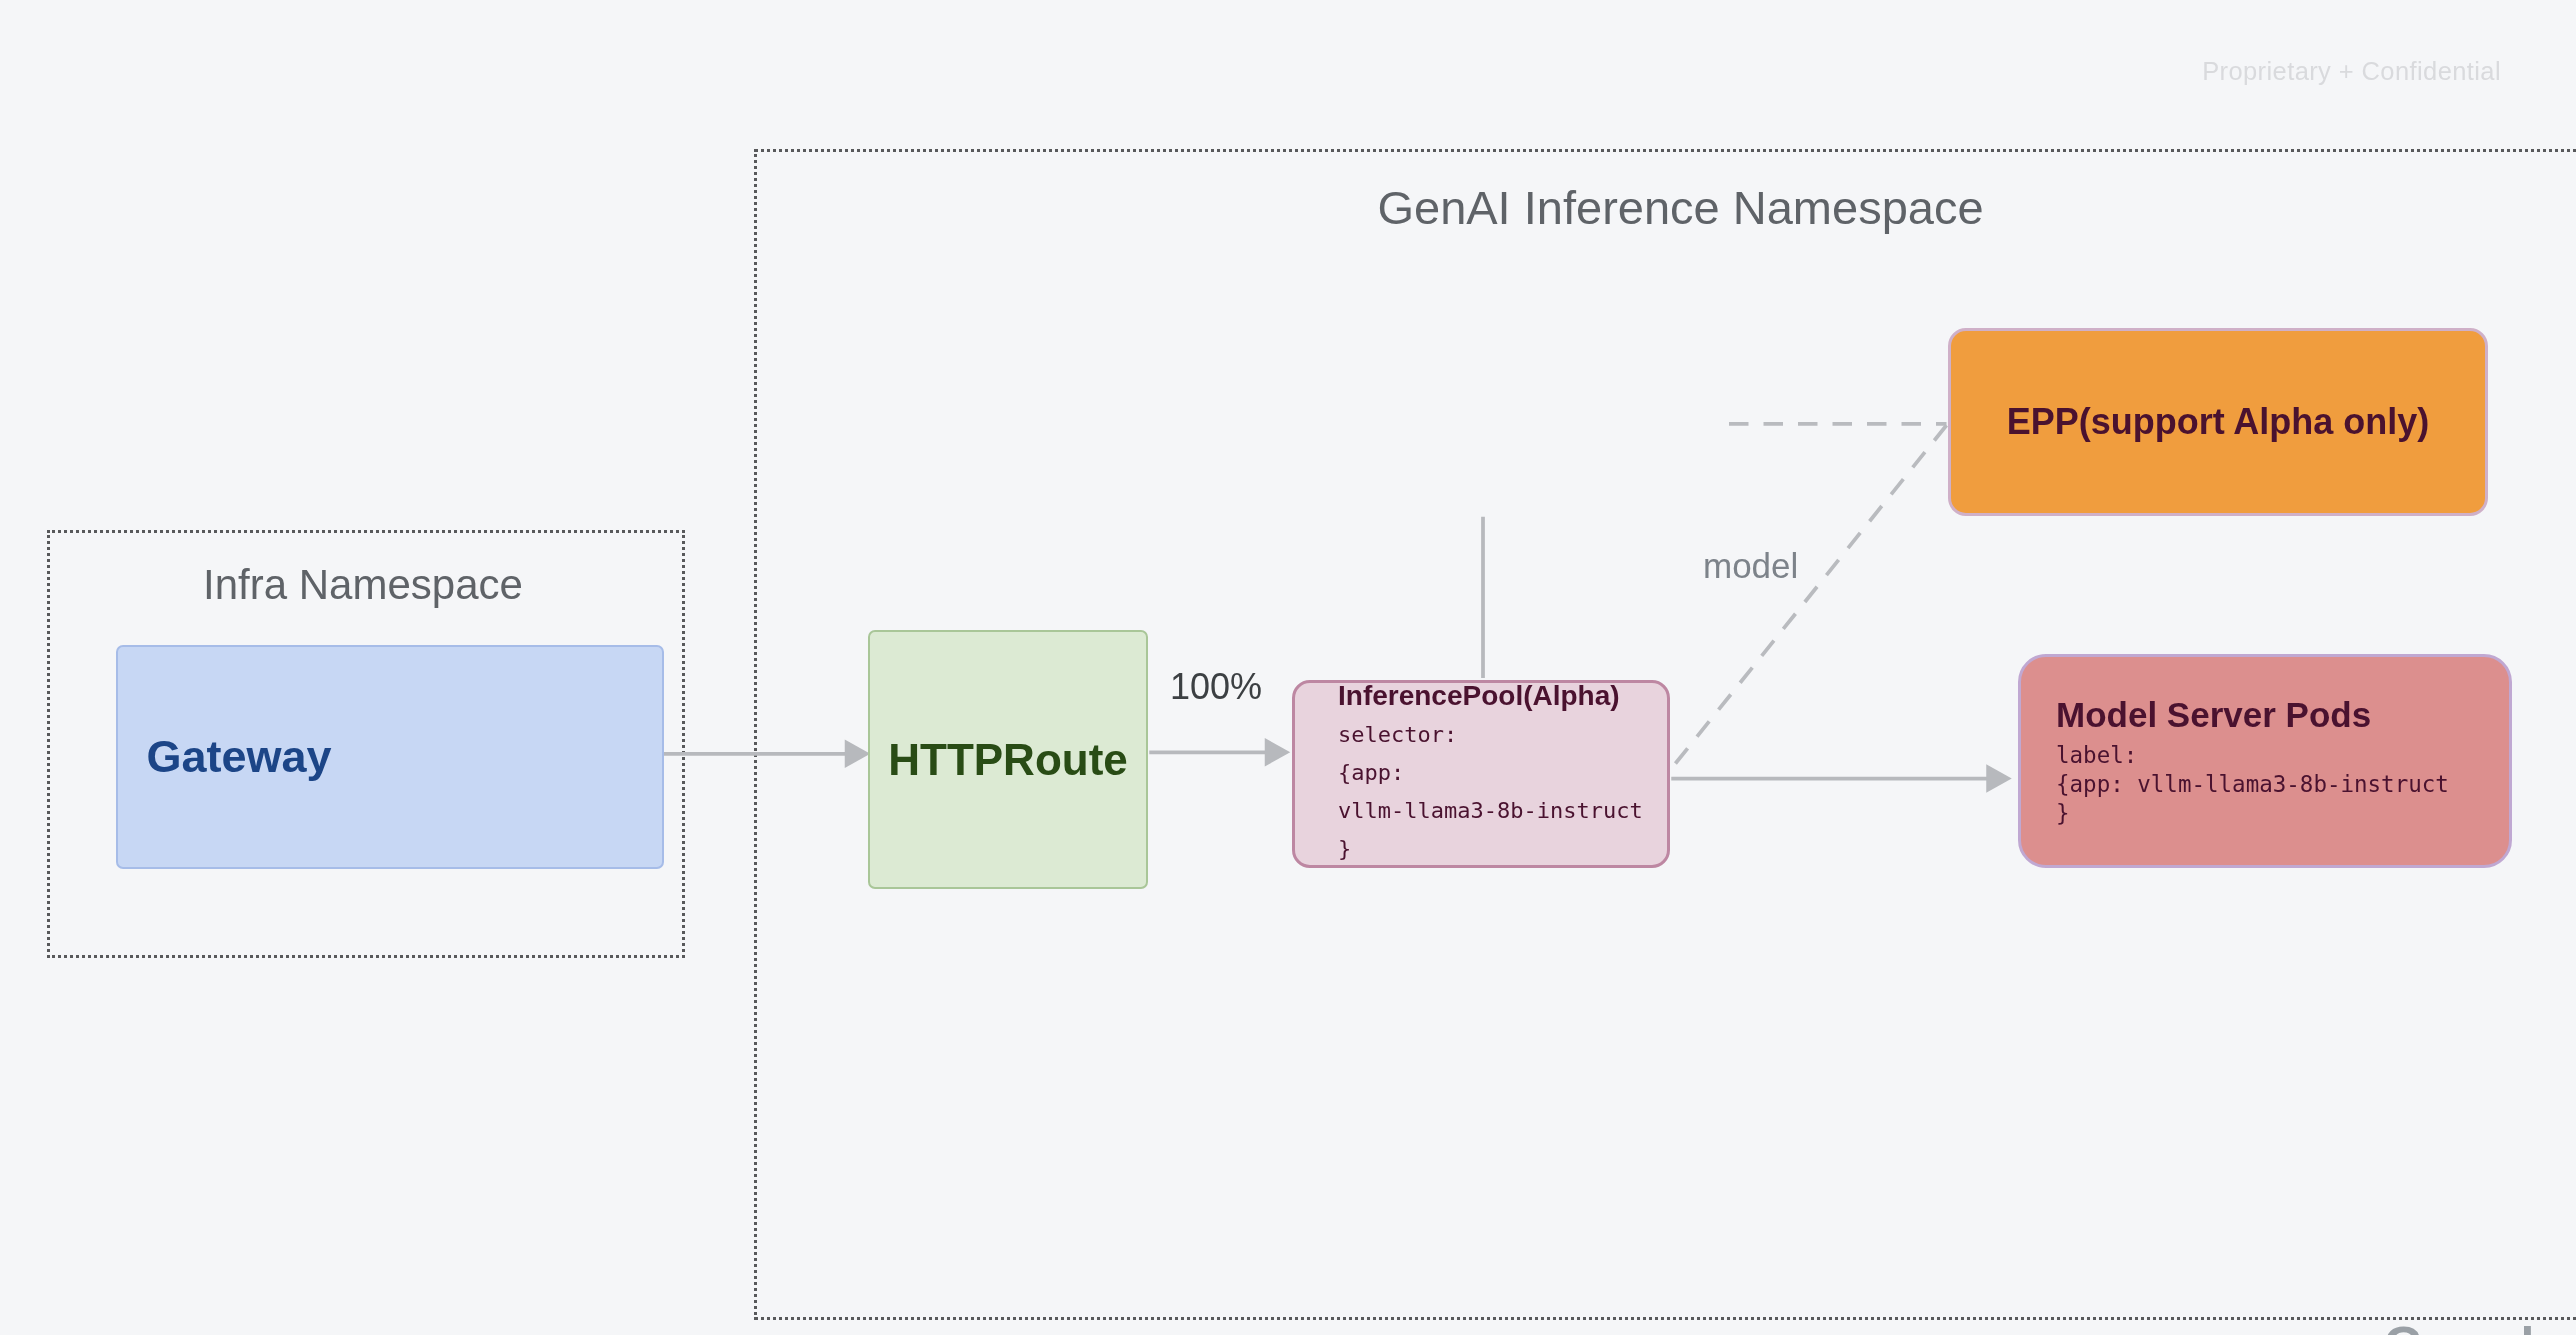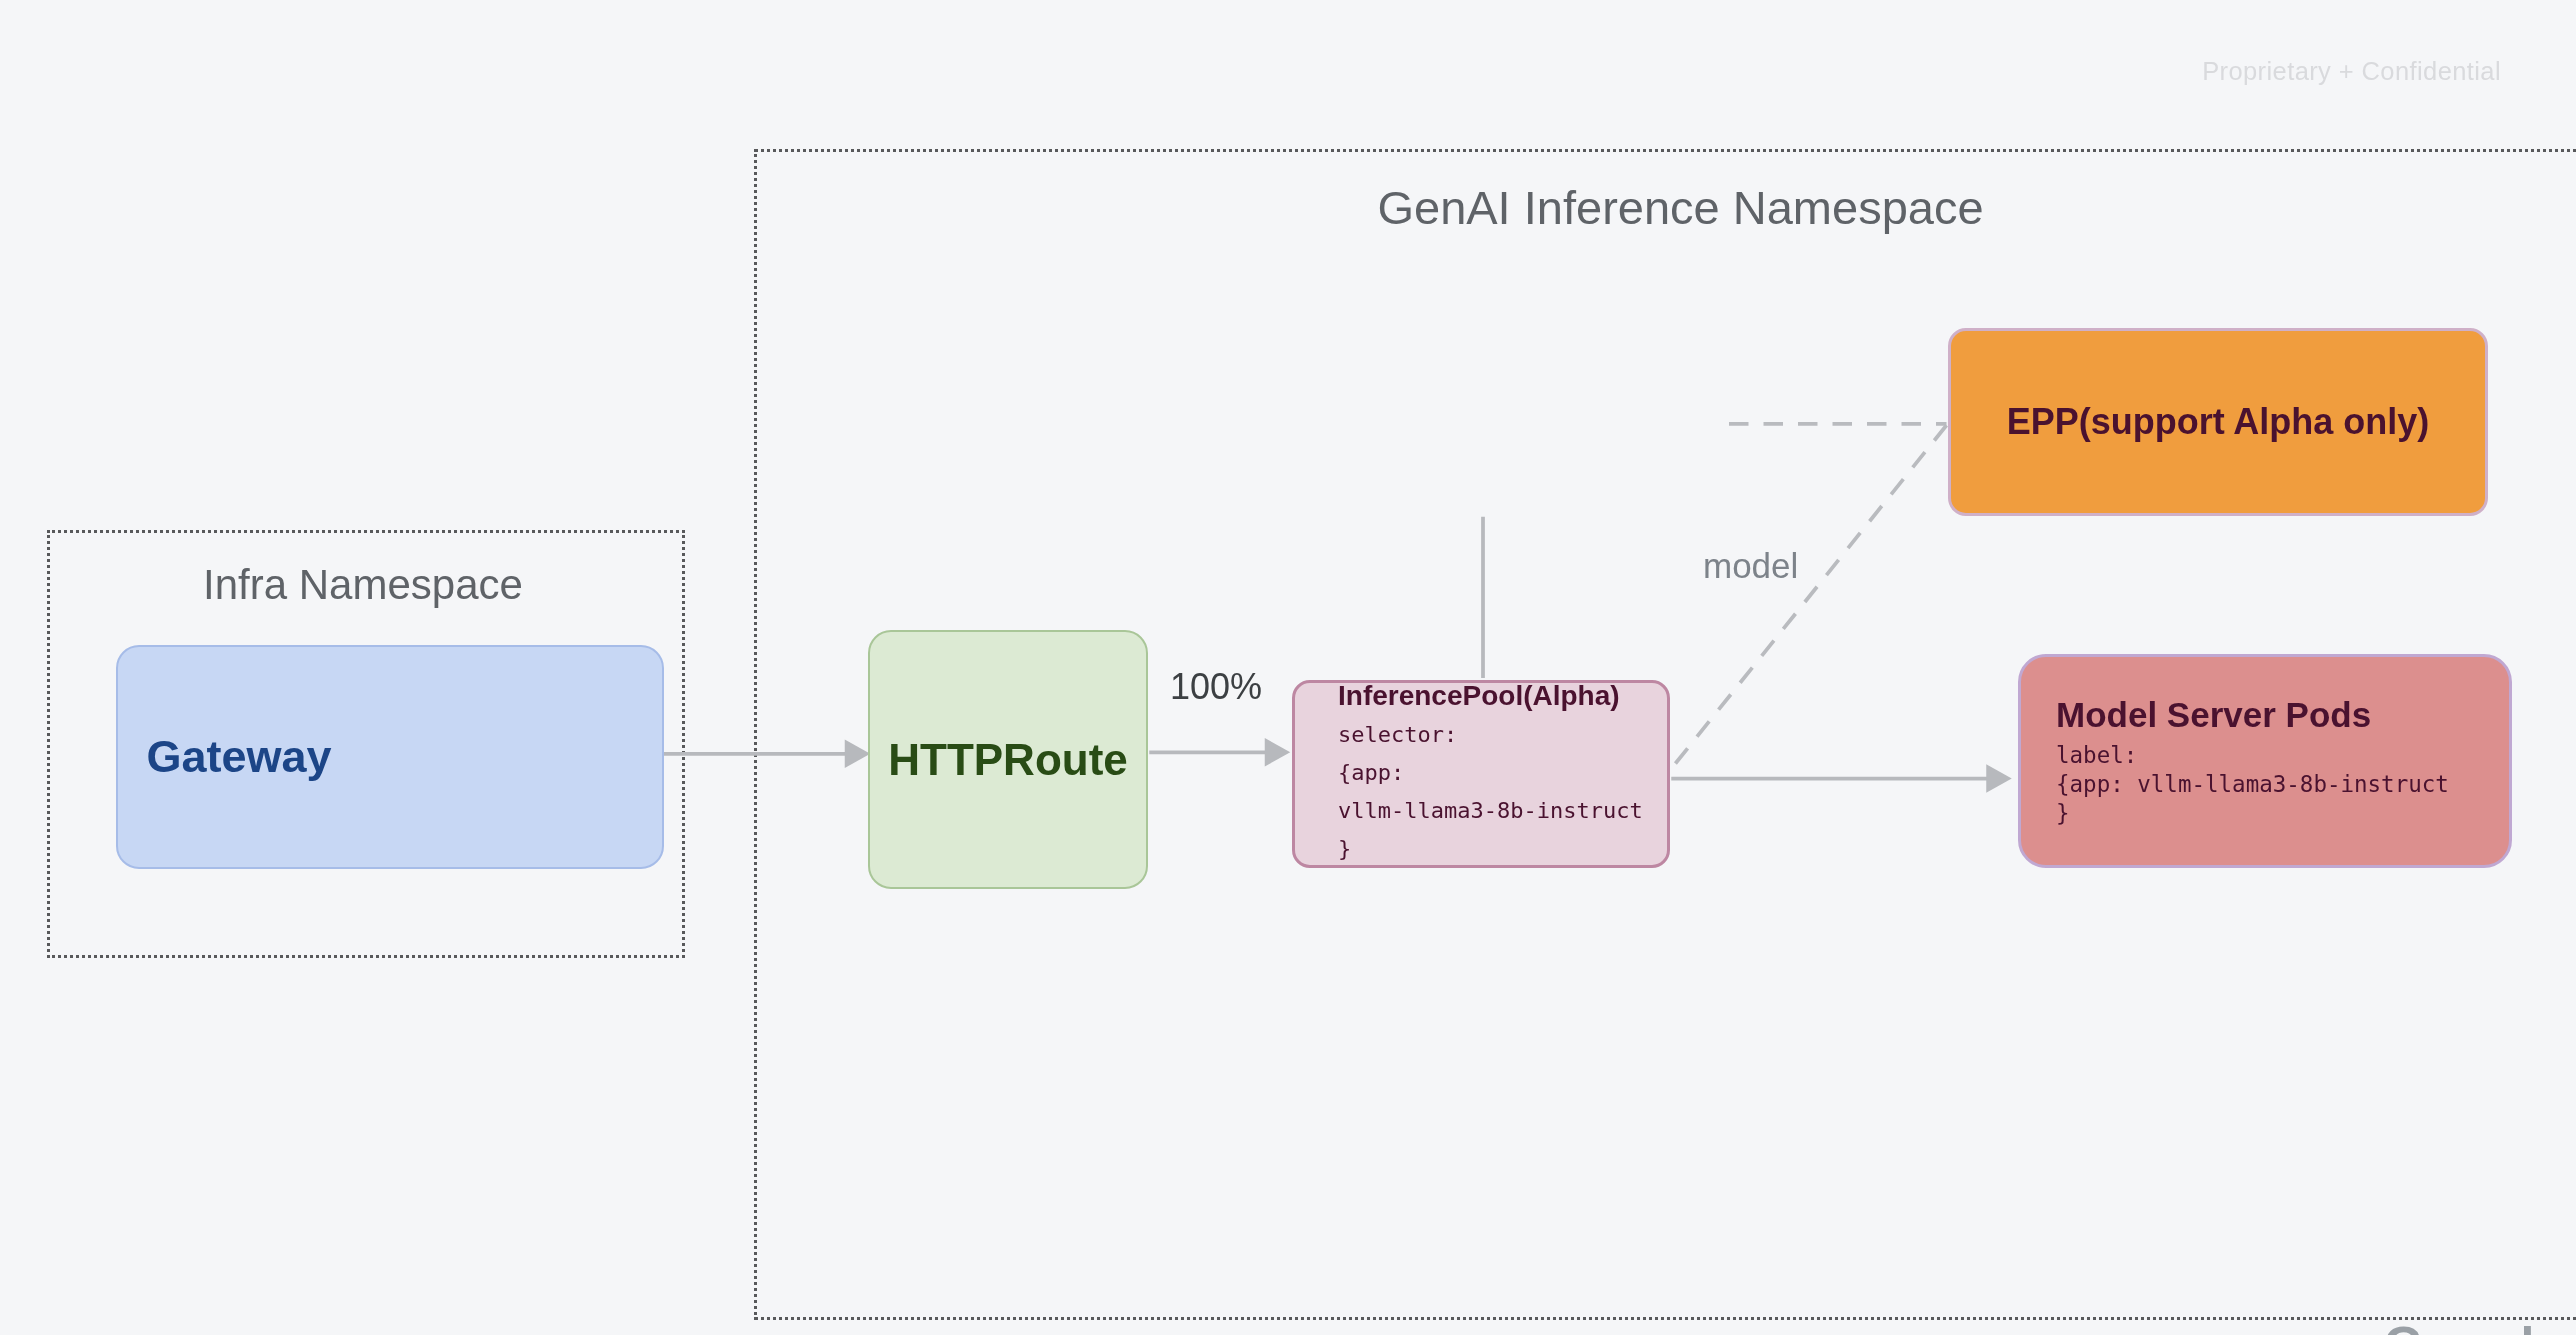--- a/index.html
+++ b/index.html
@@ -22,21 +22,21 @@
   .ns-box { position: absolute; border: 3px dotted #58595b; background: transparent; }
   .ns-genai { left: 754px; top: 149px; width: 1890px; height: 1165px; }
   .ns-infra { left: 47px;  top: 530px; width: 632px;  height: 422px; }
 
   .ns-title { position: absolute; color: #5f6368; text-align: center; }
   .ns-title.genai { left: 754px; top: 180px; width: 1853px; font-size: 47px; }
   .ns-title.infra { left: 47px;  top: 561px; width: 632px;  font-size: 42px; }
 
   .node {
     position: absolute; box-sizing: border-box;
-    border-radius: 23px;
+    border-radius: 7px;
     display: flex; flex-direction: column; justify-content: center;
   }
   .node .title { font-weight: bold; }
   .node .body  {
     font-family: "DejaVu Sans Mono", "Liberation Mono", monospace;
     white-space: pre-line;
   }
 
   .node-gateway {
     left: 116px; top: 645px; width: 548px; height: 224px;

